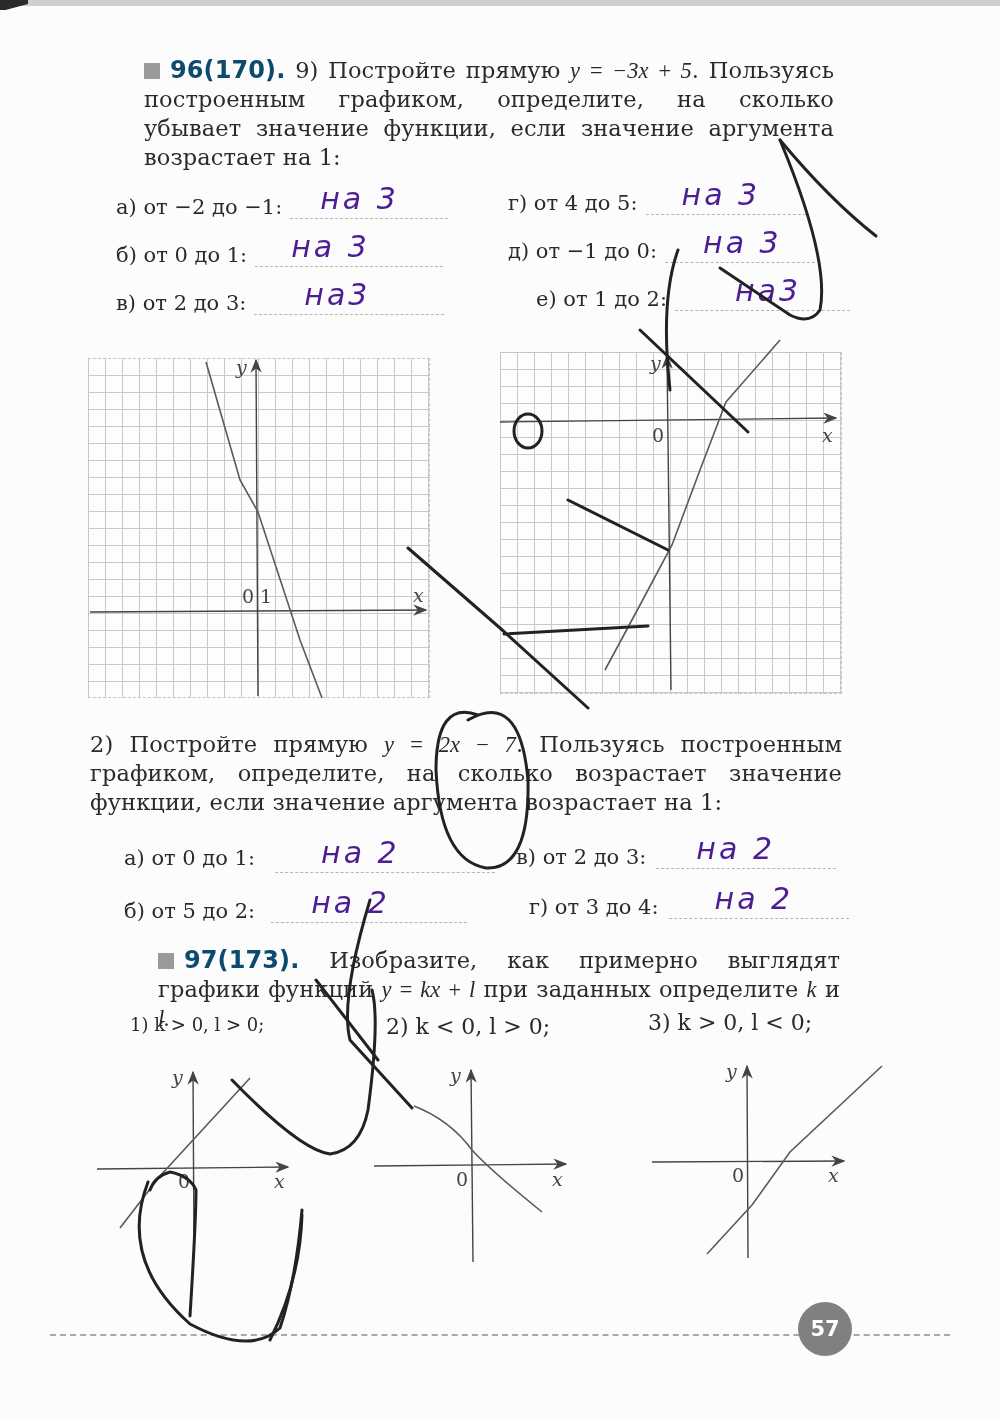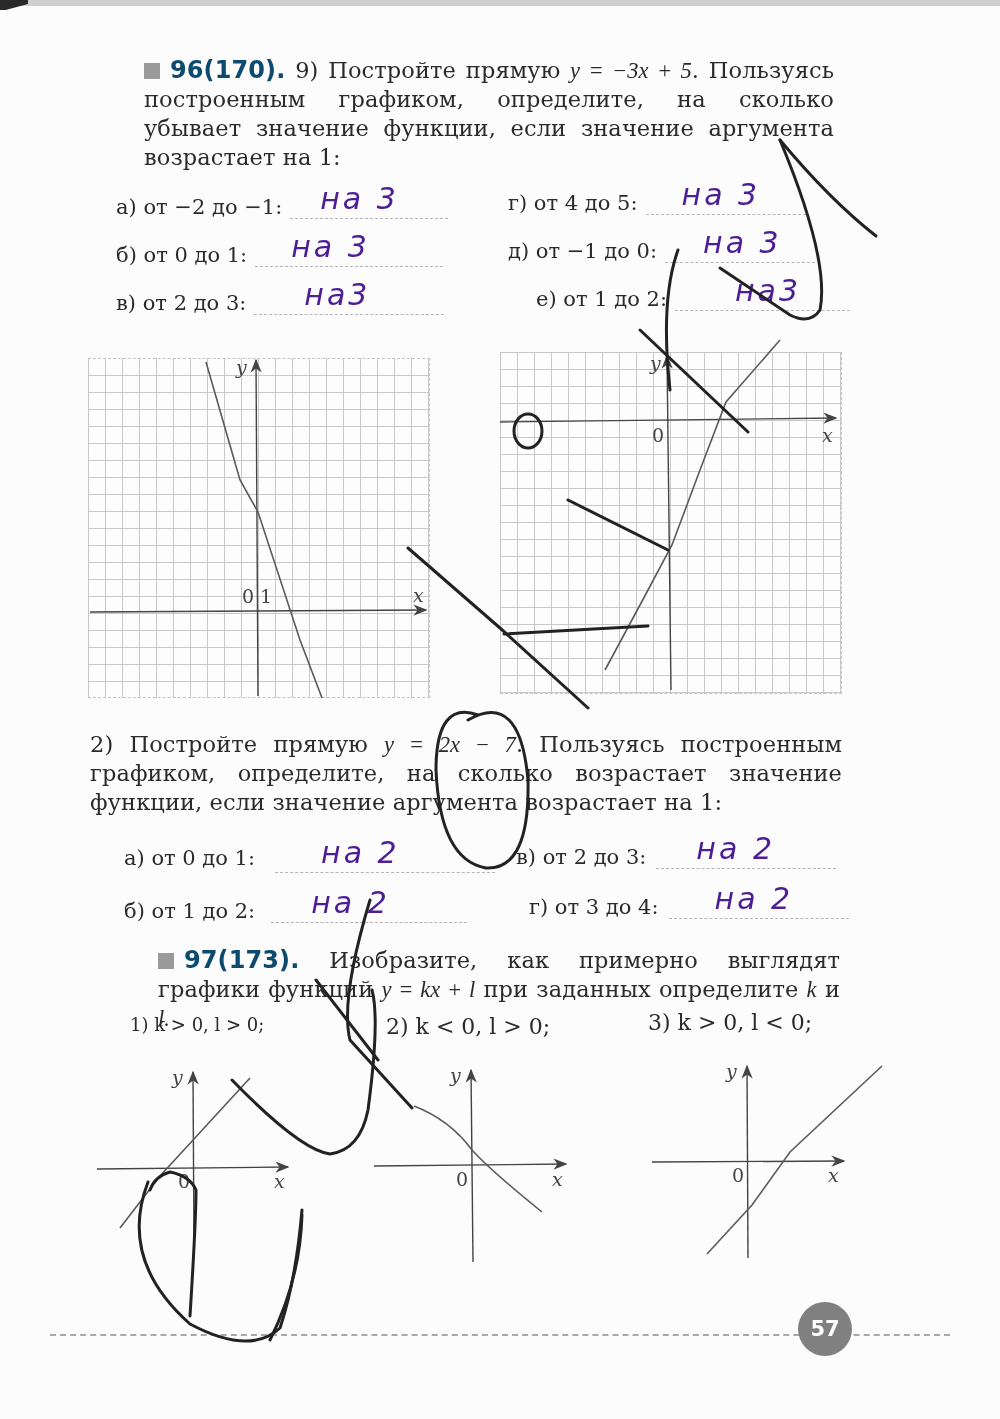--- a/index.html
+++ b/index.html
@@ -103,21 +103,21 @@
   <span class="m">y = 2x − 7</span><span>. Пользуясь построенным графиком, определите, на сколько возрастает значение функции, если значение аргумента возрастает на 1:</span>
 </div>
 
 <div class="ans-row" style="left:124px; top:842px;align-items:center;">
   <span class="ans-label">а) от 0 до 1:</span>
   <span class="ans-line" style="width:220px; margin-left:20px;">
       <span class="hand" style="left:46px;">на 2</span>
     </span>
 </div>
 <div class="ans-row" style="left:124px; top:892px;">
-  <span class="ans-label">б) от 1 до 2:</span>
+  <span class="ans-label">б) от 5 до 2:</span>
   <span class="ans-line" style="width:196px; margin-left:16px;">
       <span class="hand" style="left:40px;">на 2</span>
     </span>
 </div>
 <div class="ans-row" style="left:516px; top:838px;">
   <span class="ans-label">в) от 2 до 3:</span>
   <span class="ans-line" style="width:180px; margin-left:10px;">
       <span class="hand" style="left:40px;">на 2</span>
     </span>
 </div>

